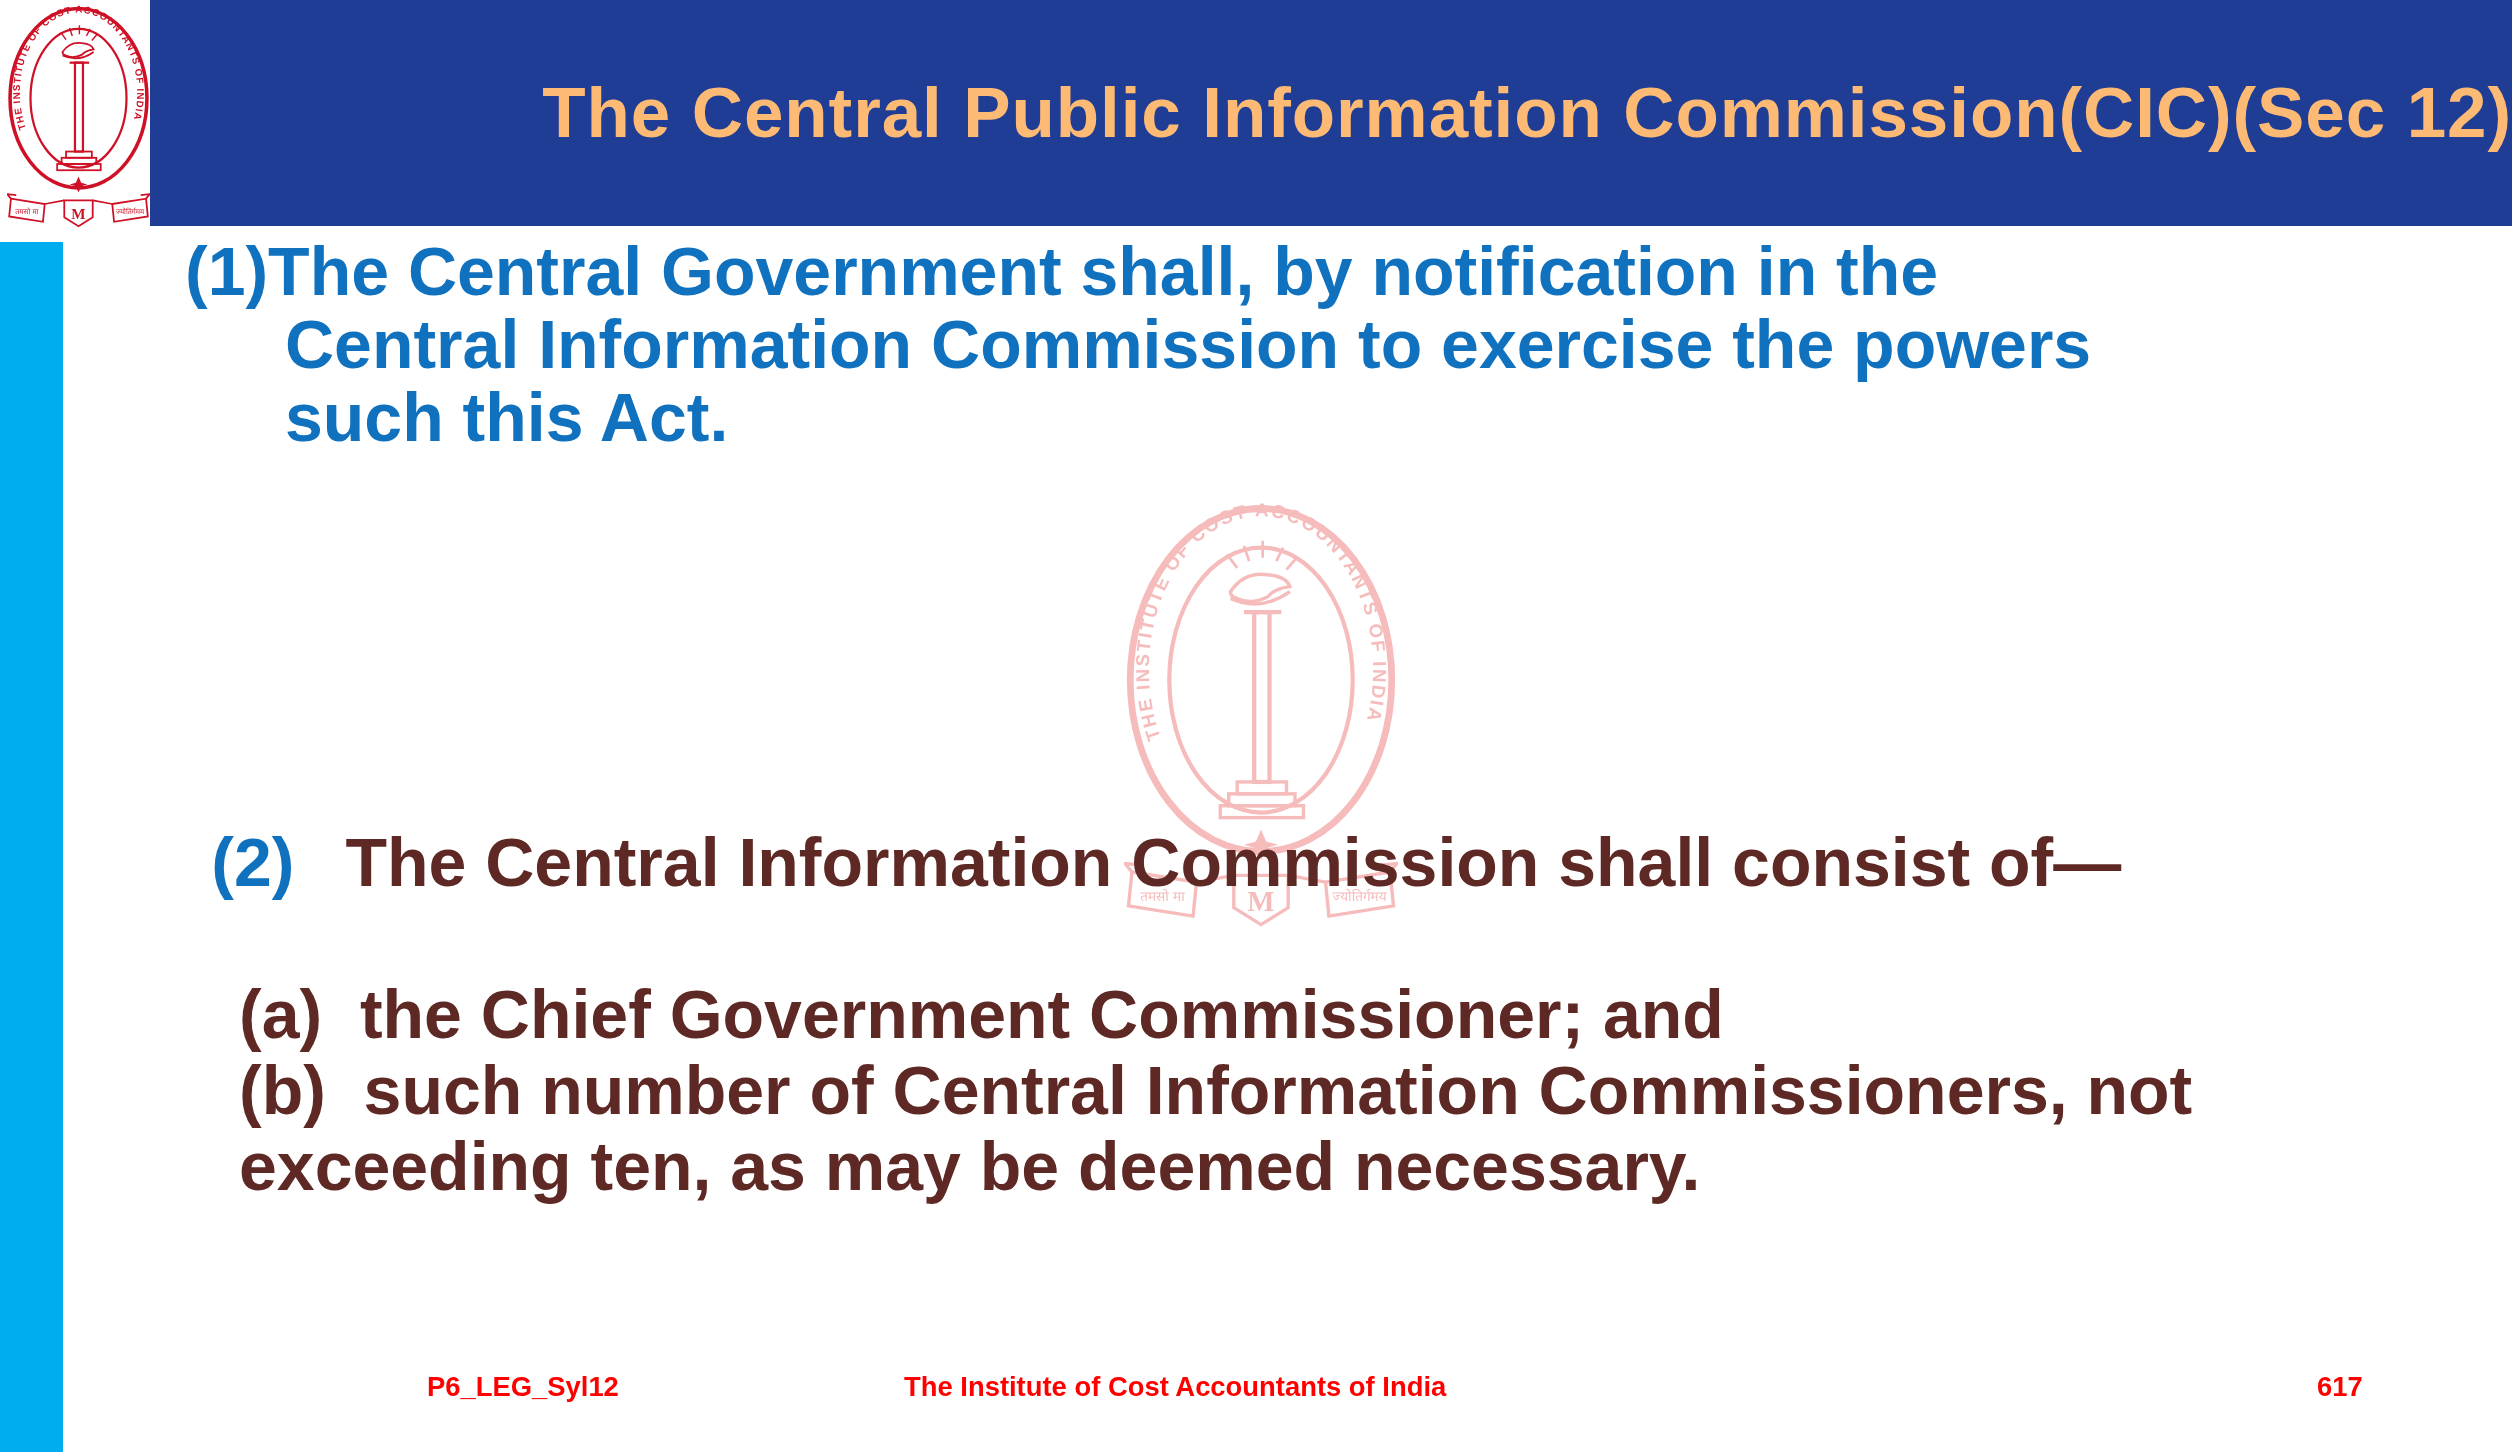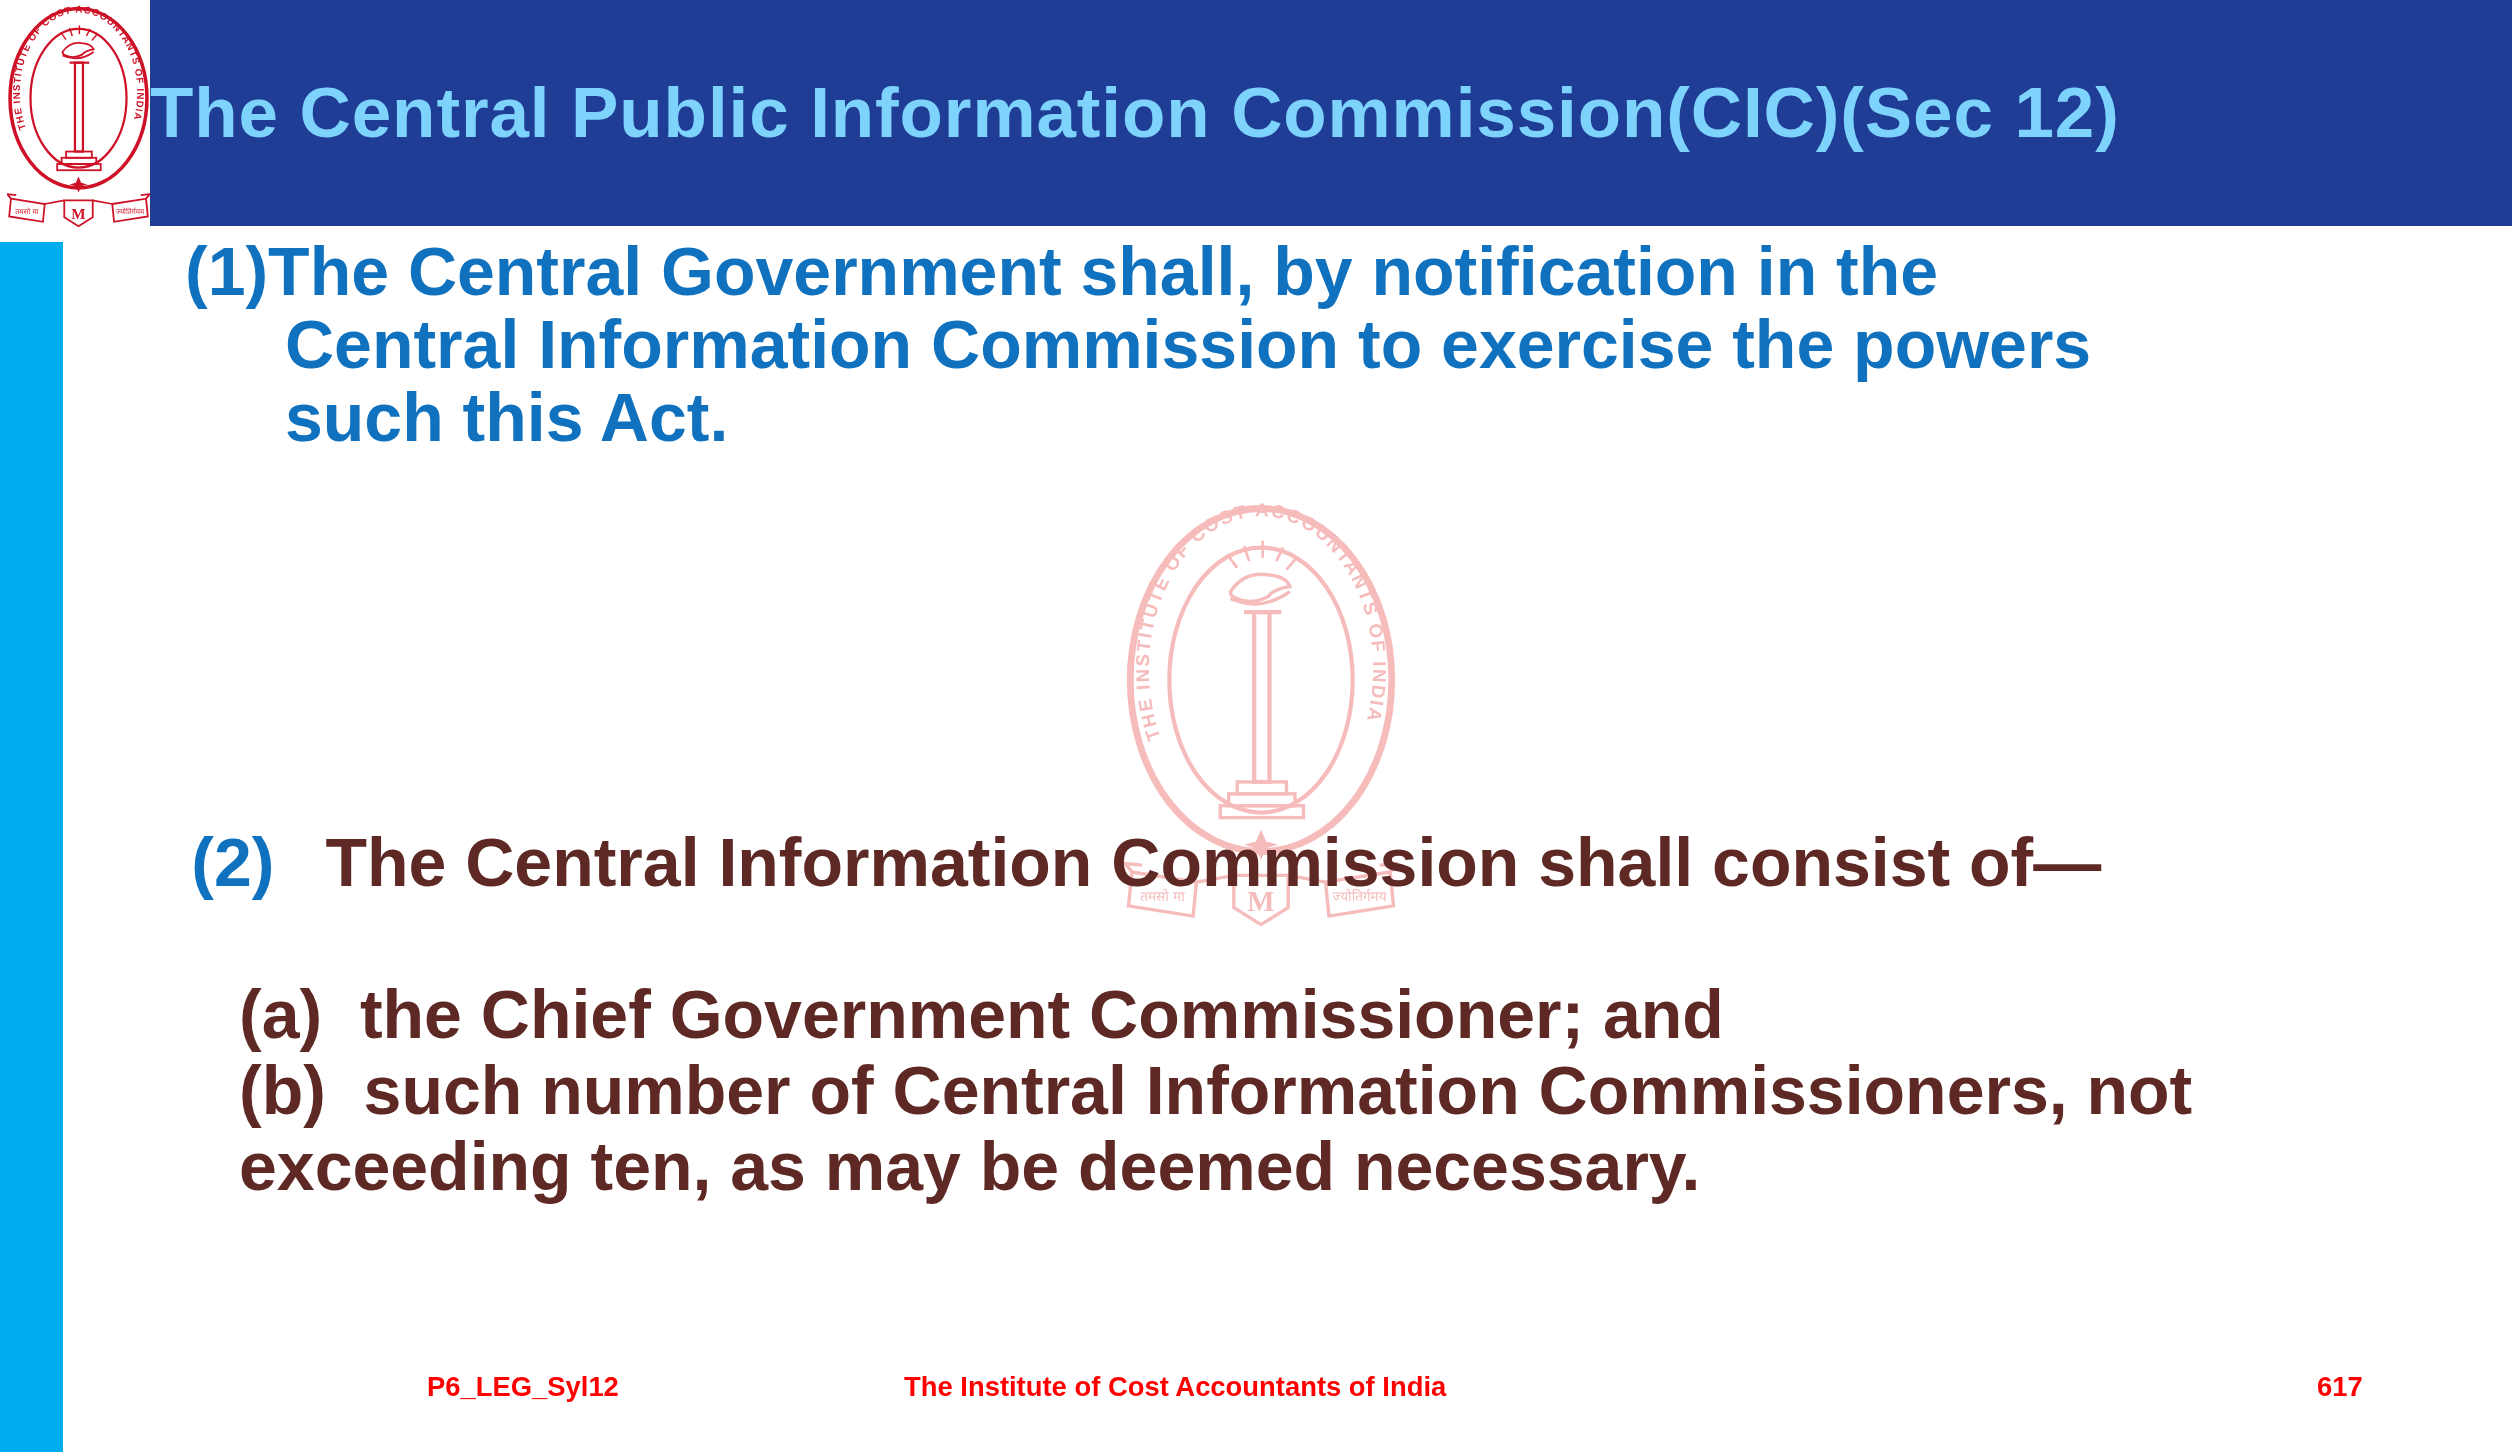--- a/index.html
+++ b/index.html
@@ -10,22 +10,22 @@
     overflow:hidden;
     font-family:"Liberation Sans", sans-serif;
   }
   
   .header-bar{
     position:absolute;left:150px;top:0;width:2362px;height:226px;
     background:var(--header-bg,#1F3D94);
   }
   .slide-title{
     position:absolute;left:0;top:0;width:100%;height:226px;
-    line-height:226px;text-align:left;
-    color:#7dd3fc;font-weight:bold;font-size:71px;letter-spacing:0.9px;
+    line-height:226px;text-align:right;
+    color:#fdba74;font-weight:bold;font-size:71px;letter-spacing:0.9px;
     white-space:nowrap;
   }
   
   .logo-box{
     position:absolute;left:7px;top:3.5px;width:143px;height:224px;
     color:var(--logo-red,#CE1126);
   }
   
   .watermark-box{
     position:absolute;left:1124px;top:500px;width:274px;height:428px;
@@ -39,21 +39,21 @@
   }
   
   .p1{position:absolute;left:0;top:235px;z-index:1;
       color:var(--body-blue,#1072BE);font-weight:bold;font-size:68px;margin-left:39px;}
   .p1 .line{line-height:73px;white-space:pre;}
   .p1 .line.first{padding-left:146px;}
   .p1 .line.cont{padding-left:246px;}
   .p2{position:absolute;left:0;top:748px;z-index:1;
       color:var(--body-maroon,#5E2824);font-weight:bold;font-size:68px;}
   .p2 .line{line-height:76px;white-space:pre;}
-  .p2 .heading{padding-left:78px;}
+  .p2 .heading{padding-left:98px;}
   .p2 .sub{padding-left:239px;}
   .p2 .num{color:var(--body-blue,#1072BE);margin-right:51px;}
   
   .footer-label{
     position:absolute;top:1372px;
     color:var(--footer-red,#FF0000);
     font-weight:bold;font-size:27.4px;line-height:30px;white-space:nowrap;
   }
   .footer-left{left:427px;text-align:right;}
   .footer-center{left:904px;width:478px;text-align:center;}

